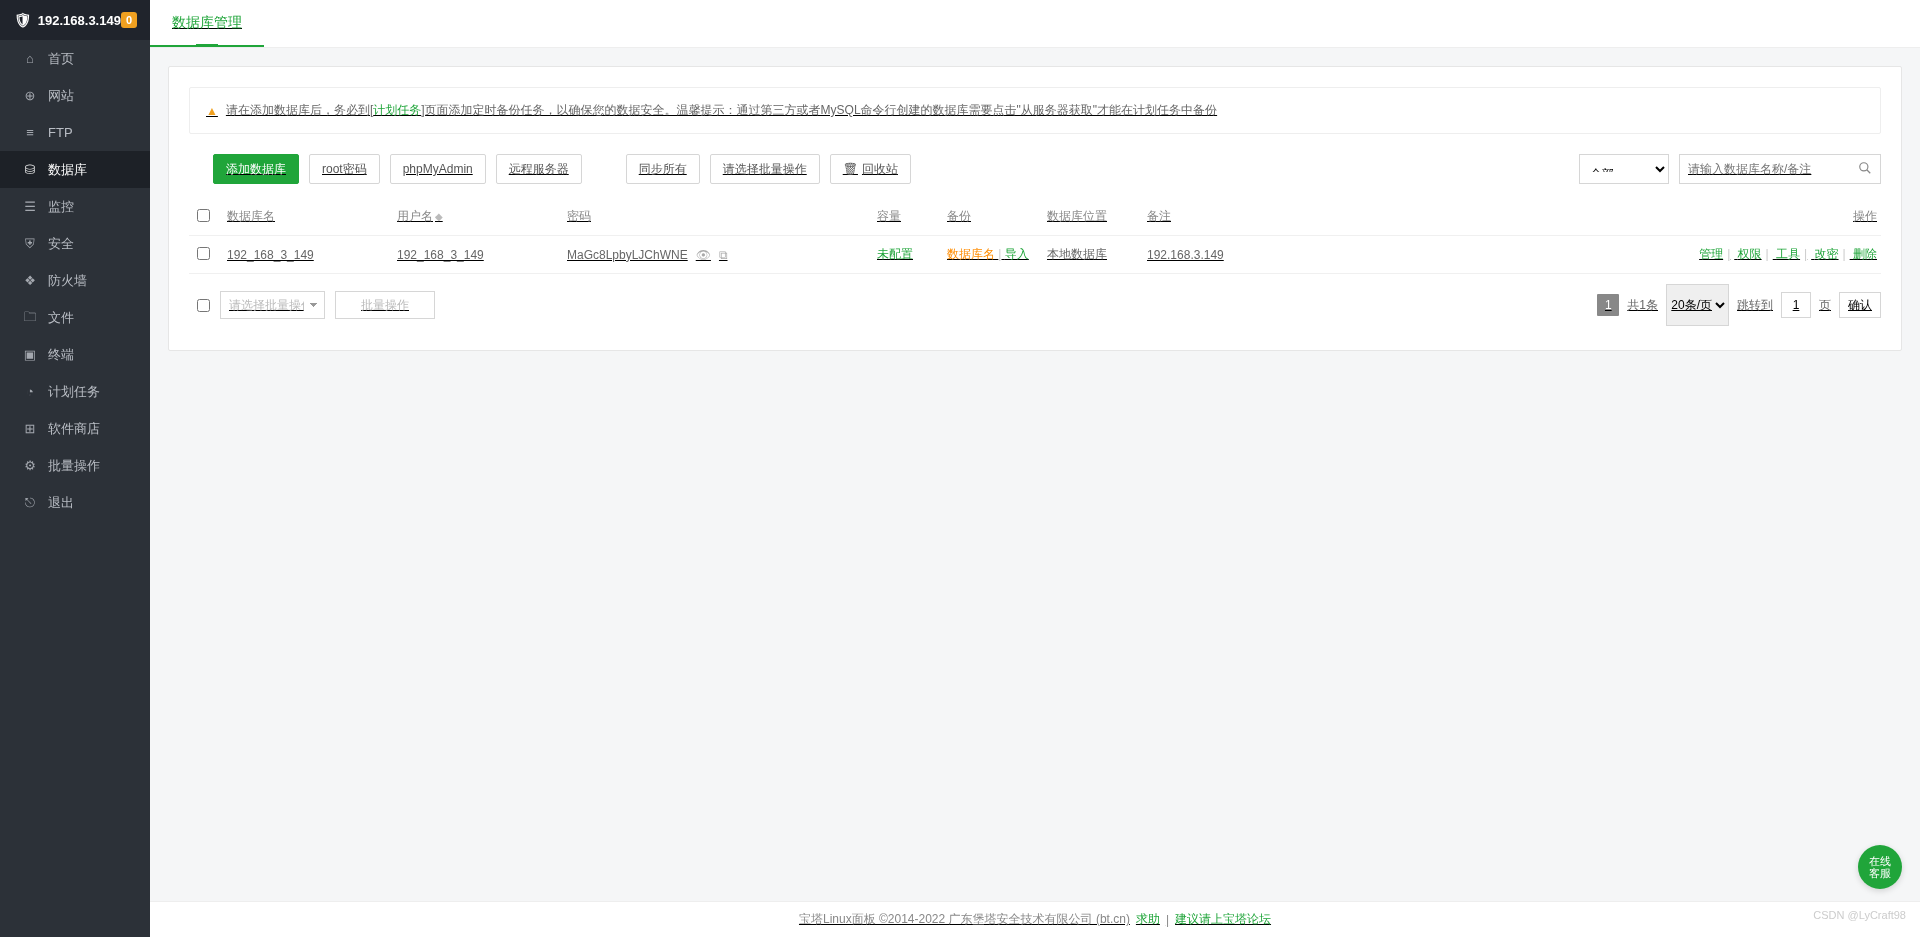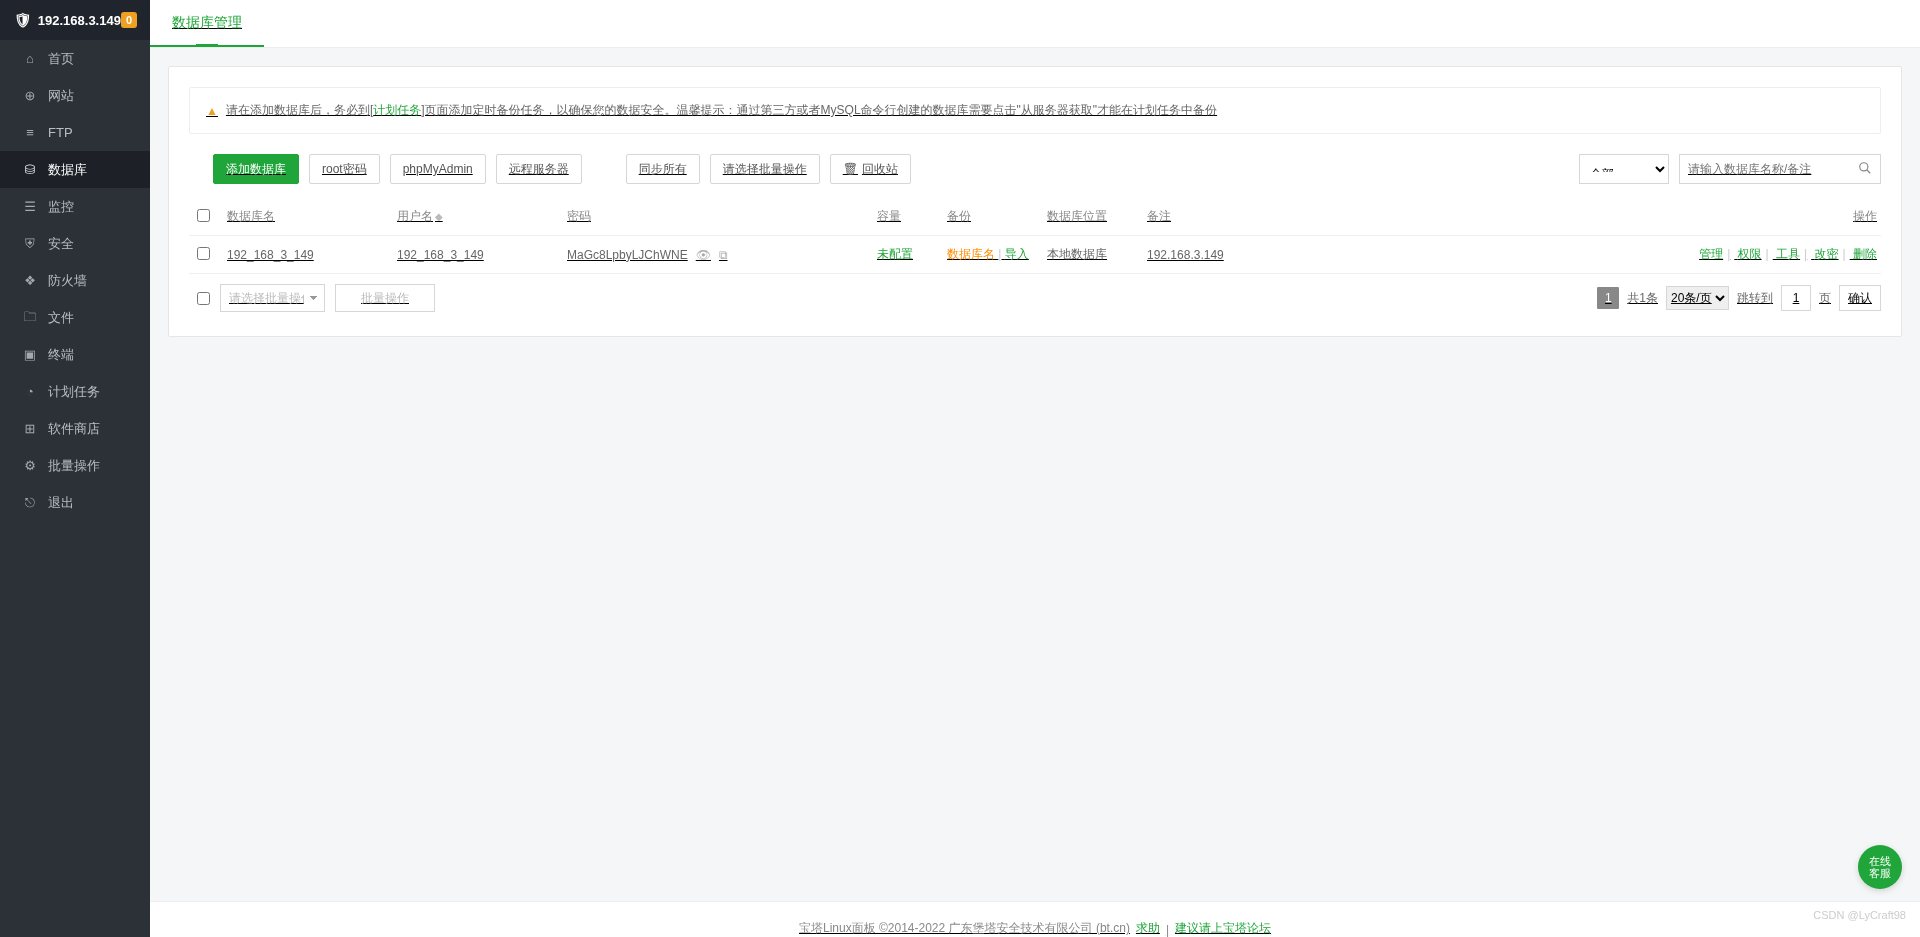--- a/index.html
+++ b/index.html
@@ -54,26 +54,26 @@
     .txt-orange { color: #ff8c00; }
     .op-link { color: #20a53a; cursor: pointer; }
     .op-sep { color: #ccc; margin: 0 4px; }
 
     
     .batch-row { display: flex; align-items: center; gap: 10px; padding: 10px 0 0 8px; font-size: 12px; color: #999; }
     .batch-select { height: 28px; border: 1px solid #d6d6d6; background: #fff; padding: 0 20px 0 8px; font-size: 12px; color: #bbb; width: 105px; appearance:none; background-image:linear-gradient(45deg,transparent 50%,#999 50%),linear-gradient(135deg,#999 50%,transparent 50%); background-position: right 10px center, right 6px center; background-size:4px 4px,4px 4px; background-repeat:no-repeat; }
     .batch-btn { height: 28px; padding: 0 25px; border: 1px solid #d6d6d6; background: #fff; font-size: 12px; color: #bbb; cursor: not-allowed; }
     .pager { margin-left: auto; display: flex; align-items: center; gap: 8px; color: #666; }
     .pager .page-num { background: #888; color: #fff; width: 22px; height: 22px; display: inline-flex; align-items: center; justify-content: center; border-radius: 1px; font-size:12px; }
-    .pager select { height: 24px; border: 1px solid #d6d6d6; font-size: 12px; }
+    .pager select { height: 42px; border: 1px solid #d6d6d6; font-size: 12px; text-align: right; }
     .pager .jump-inp { width: 30px; height: 26px; border: 1px solid #d6d6d6; text-align: center; font-size: 12px; }
     .pager .confirm { height: 26px; padding: 0 8px; border: 1px solid #d6d6d6; background: #fff; font-size: 12px; cursor: pointer; }
 
     
-    .footer { height: 36px; background: #fff; border-top: 1px solid #eee; font-size: 12px; color: #888; display: flex; align-items: flex-end; justify-content: center; gap: 6px; }
+    .footer { height: 36px; background: #fff; border-top: 1px solid #eee; font-size: 12px; color: #888; display: flex; align-items: center; justify-content: center; gap: 6px; }
     .footer .ln { color: #20a53a; }
 
     
     .fab { position: fixed; right: 18px; bottom: 48px; width: 44px; height: 44px; border-radius: 50%; background: #20a53a; color: #fff; display: flex; align-items: center; justify-content: center; font-size: 11px; line-height: 1.1; text-align: center; cursor: pointer; box-shadow:0 2px 6px rgba(0,0,0,.15);}
     .watermark { position: fixed; right: 14px; bottom: 16px; font-size: 11px; color: #ccc; }
   </style>
 </head>
 <body>
 
 <div class="sidebar">

